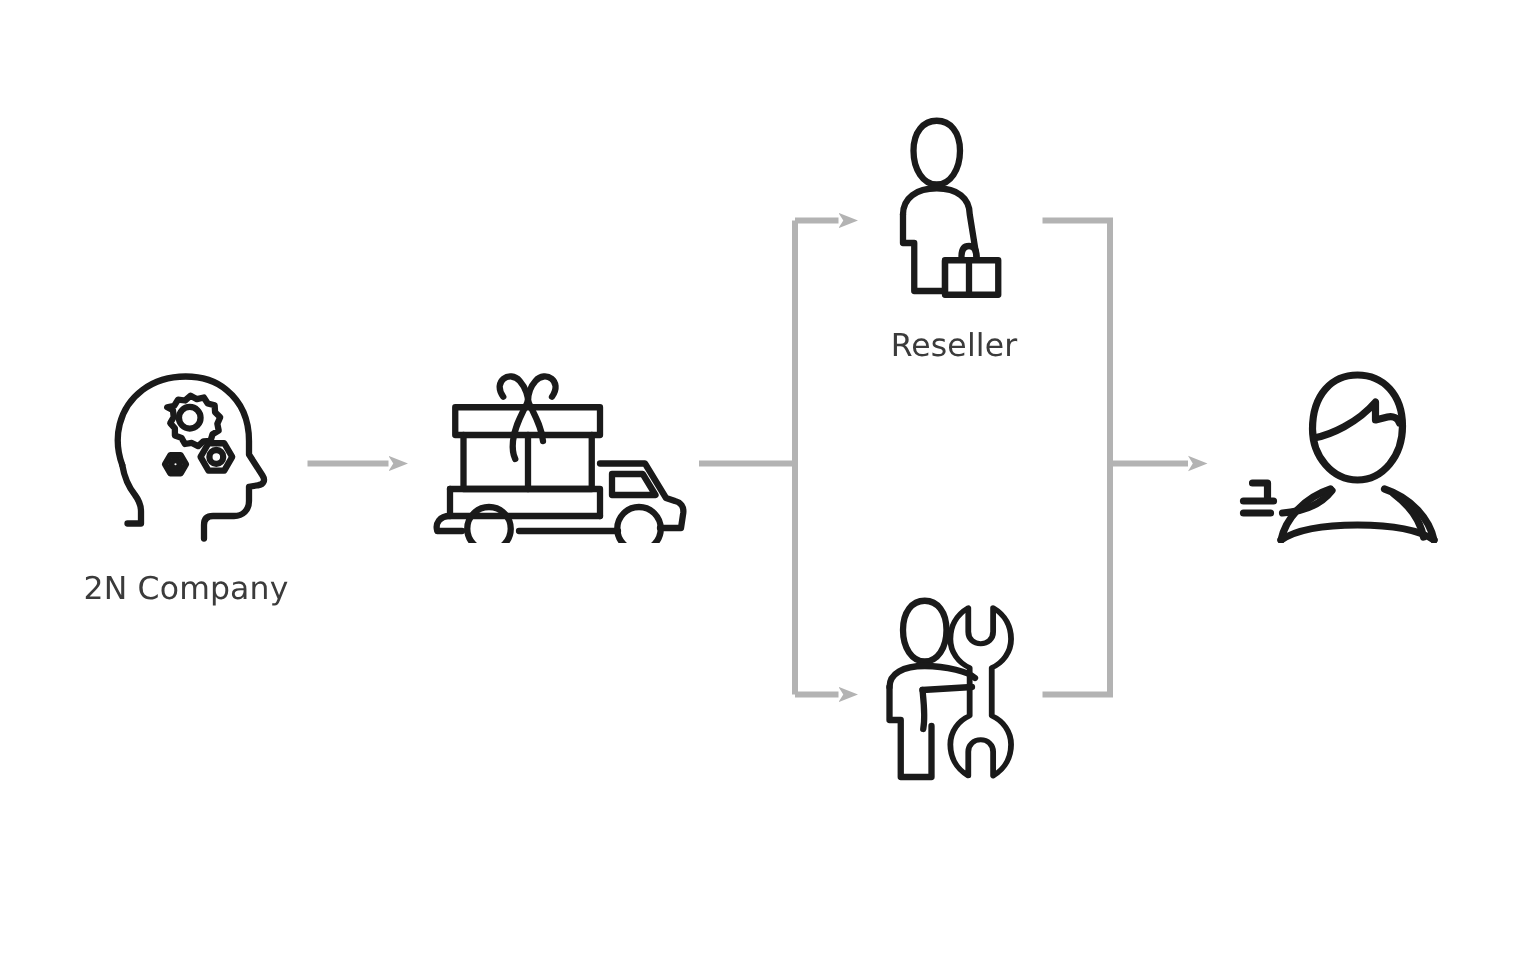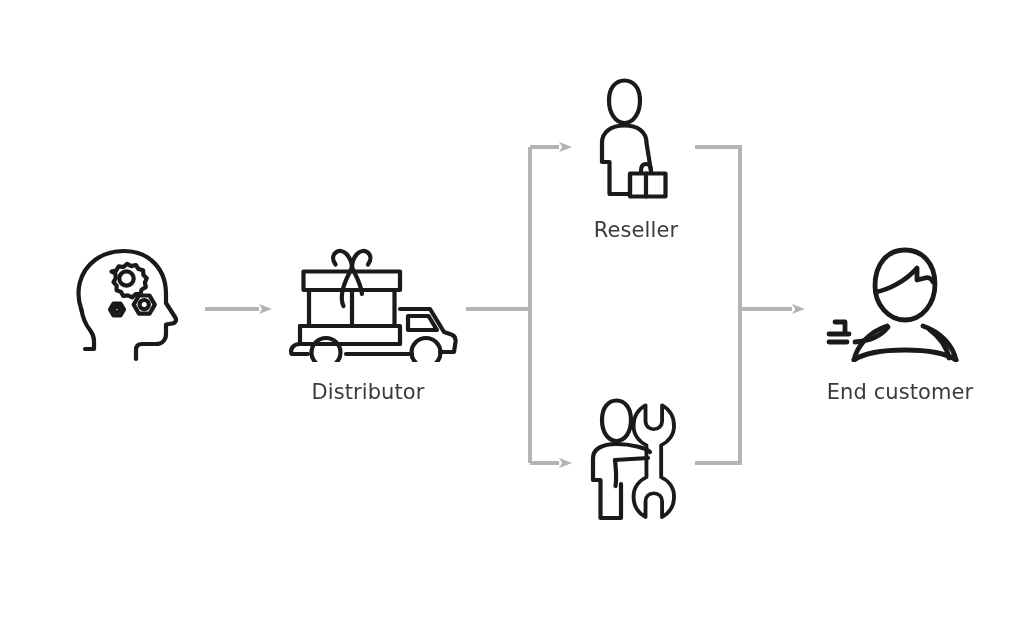--- a/index.html
+++ b/index.html
@@ -123,20 +123,21 @@
         <circle cx="63.5" cy="32.5" r="7.2"></circle>
 
         <path d="M76,49.5 l10.5,0 l5.3,9.1 l-5.3,9.1 l-10.5,0 l-5.3,-9.1 Z"></path>
         <circle cx="81.2" cy="58.6" r="4.6"></circle>
 
         <path d="M50.5,57.5 l7,0 l3.5,6 l-3.5,6 l-7,0 l-3.5,-6 Z"></path>
         <circle cx="54" cy="63.5" r="2.8"></circle>
       </g>
     </svg>
   </span>
+  <div class="node-label">2N Company</div>
 </div>
 
 <div class="node" id="node-distributor">
   <span class="node-icon">
     <svg width="180" height="116" viewBox="0 0 180 116" xmlns="http://www.w3.org/2000/svg">
       <g fill="none" stroke="#1a1a1a" stroke-width="4.2" stroke-linecap="round" stroke-linejoin="round">
 
         <path d="M57.5,18.5 C50,8 62,0.5 68.5,8 C73,13 74,19 74,21.5"></path>
         <path d="M90,18.5 C97.5,8 85.5,0.5 79,8 C74.5,13 74,19 74,21.5"></path>
 
@@ -162,21 +163,20 @@
 
         <path d="M130,70 L150.5,70 L159,84 L130,84 Z"></path>
 
         <path d="M68,108 L134,108"></path>
 
         <circle cx="48" cy="106.5" r="14.5"></circle>
         <circle cx="148" cy="106.5" r="14.5"></circle>
       </g>
     </svg>
   </span>
-  <div class="node-label">Distributor</div>
 </div>
 
 <div class="node" id="node-reseller">
   <span class="node-icon">
     <svg width="106" height="126" viewBox="0 0 106 126" xmlns="http://www.w3.org/2000/svg">
       <g fill="none" stroke="#1a1a1a" stroke-width="4.2" stroke-linecap="round" stroke-linejoin="round">
 
         <path d="M26,22.5
                  C26,10 32.5,2.5 41.5,2.5
                  C50.5,2.5 57,10 57,22.5
@@ -266,14 +266,13 @@
         <path d="M104,83 C116,92 122,102 124,112"></path>
 
         <path d="M63,81 C56,90 44,95 30,96"></path>
 
         <path d="M20,86 L20,76 L10,76"></path>
         <path d="M4,88 L24,88"></path>
         <path d="M4,96 L22,96"></path>
       </g>
     </svg>
   </span>
-  <div class="node-label">End customer</div>
 </div>
 
 </body></html>

